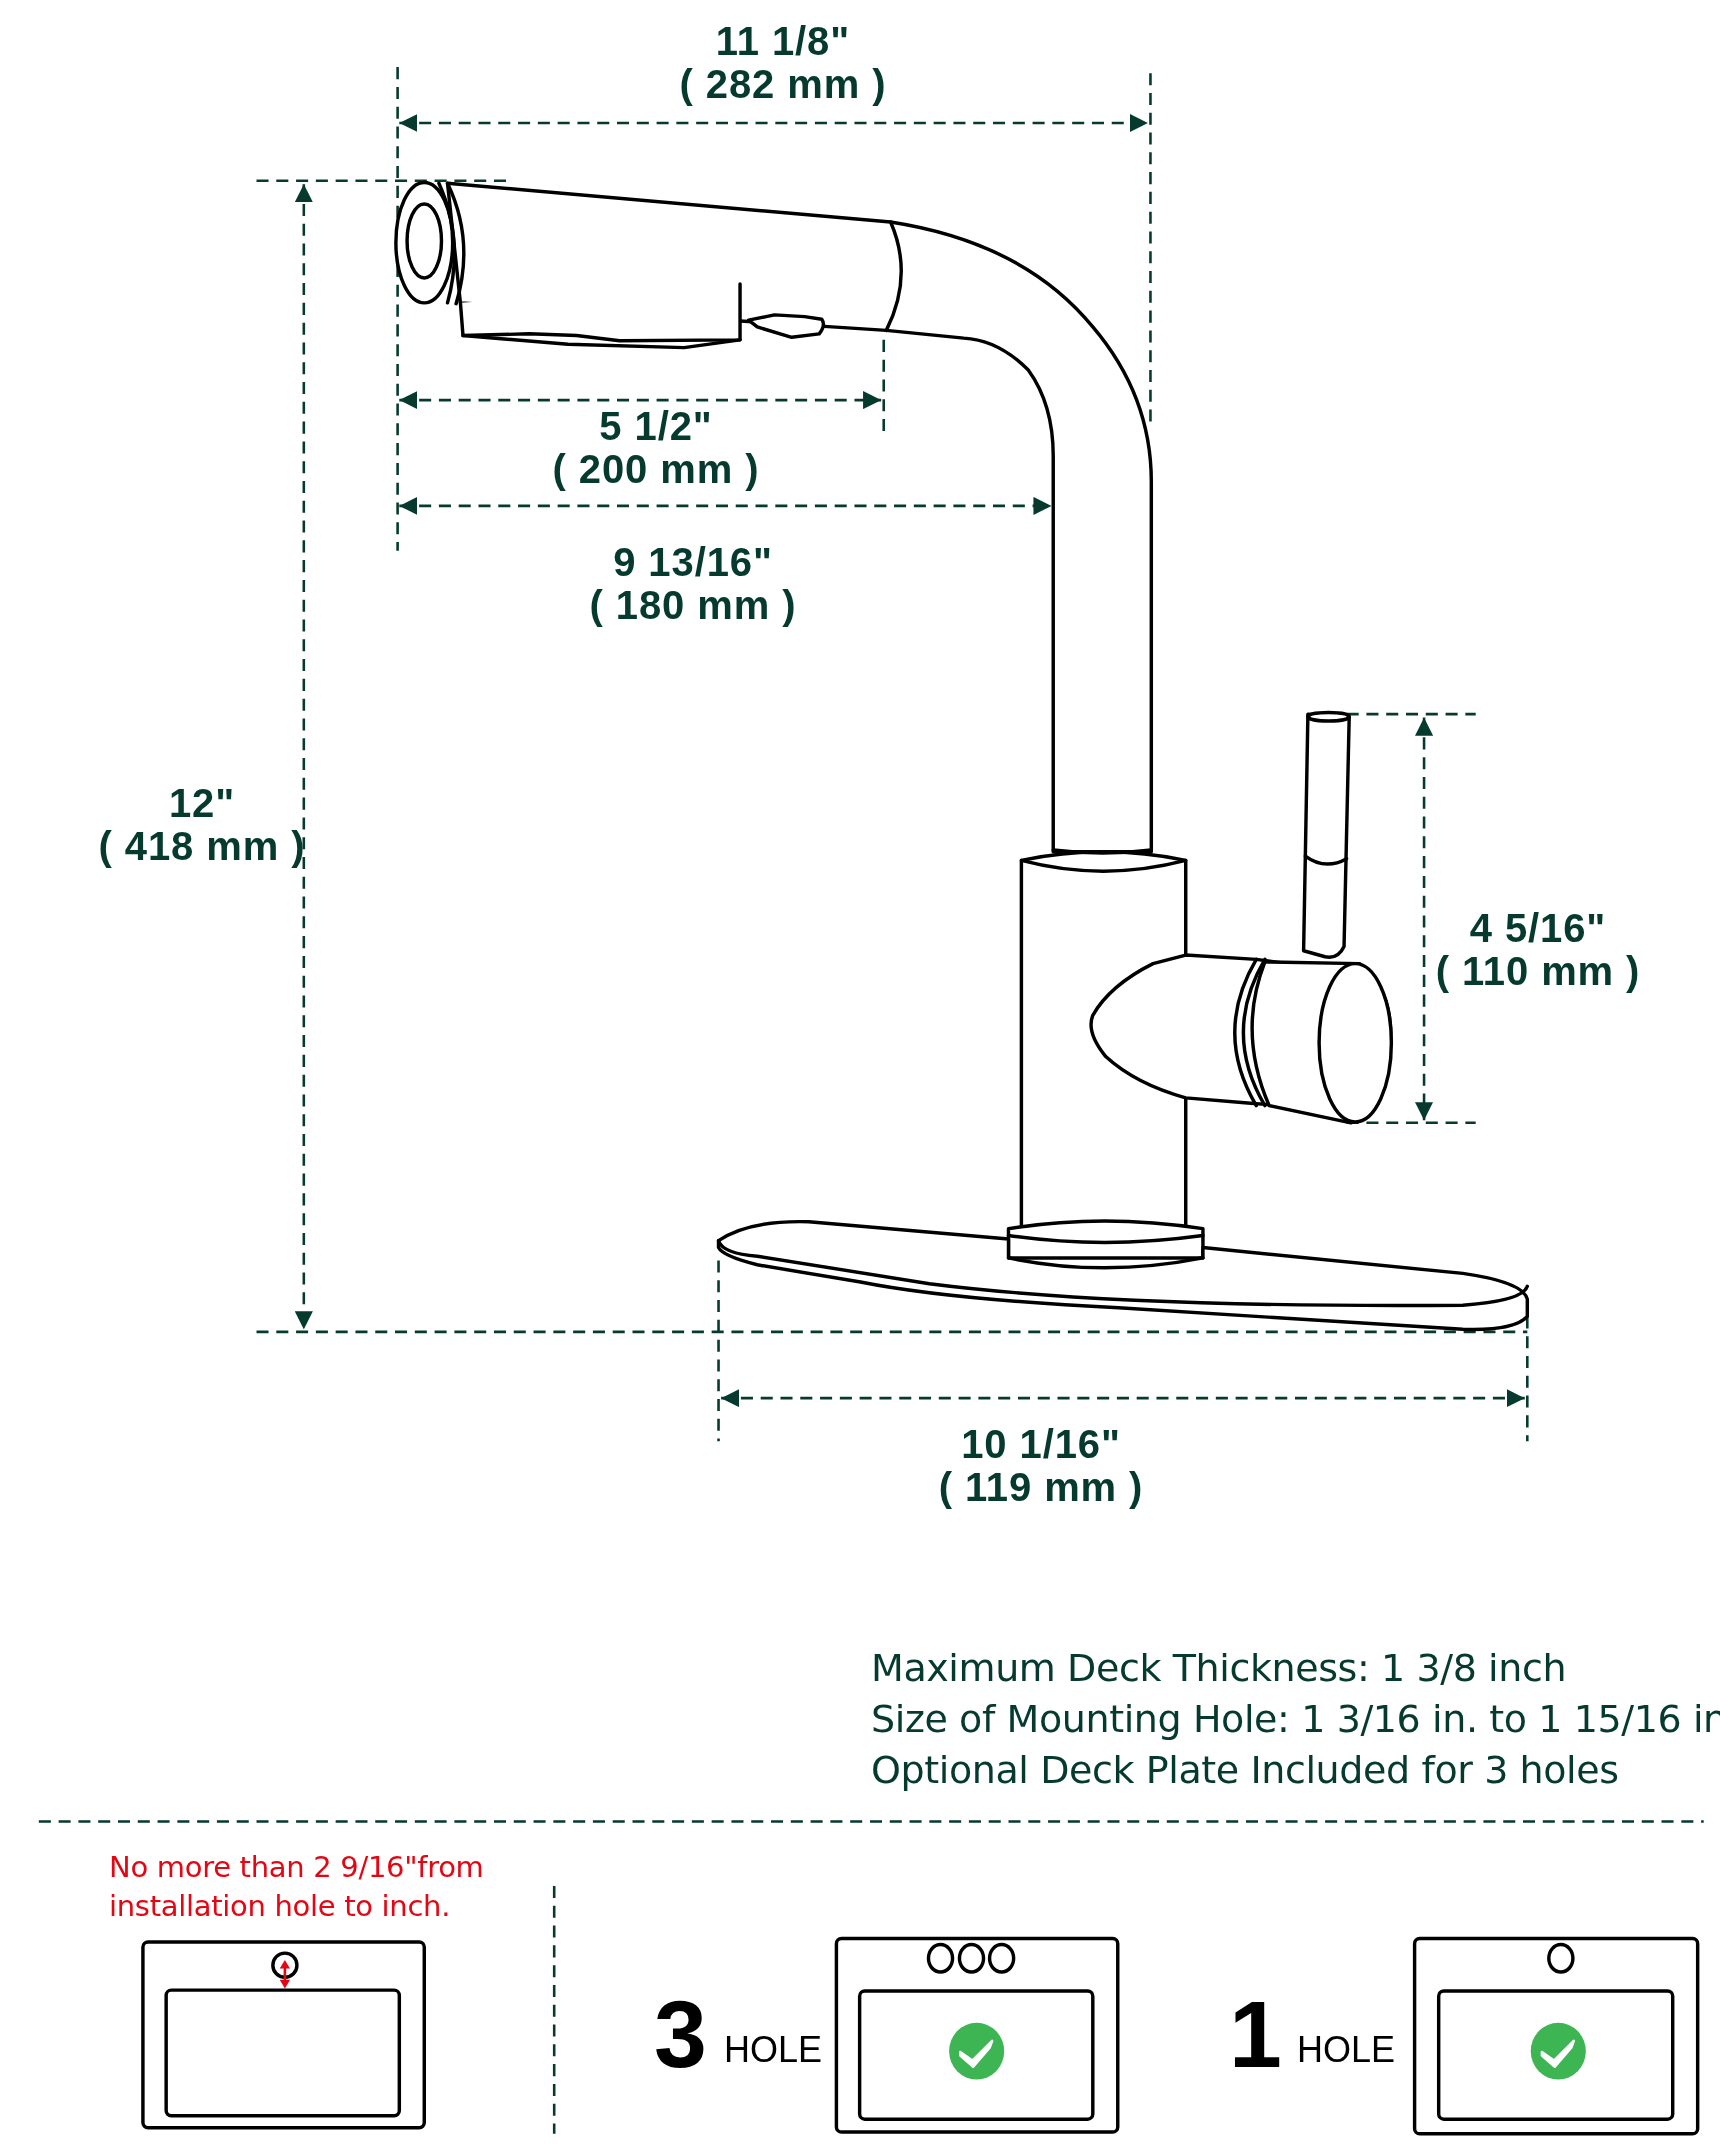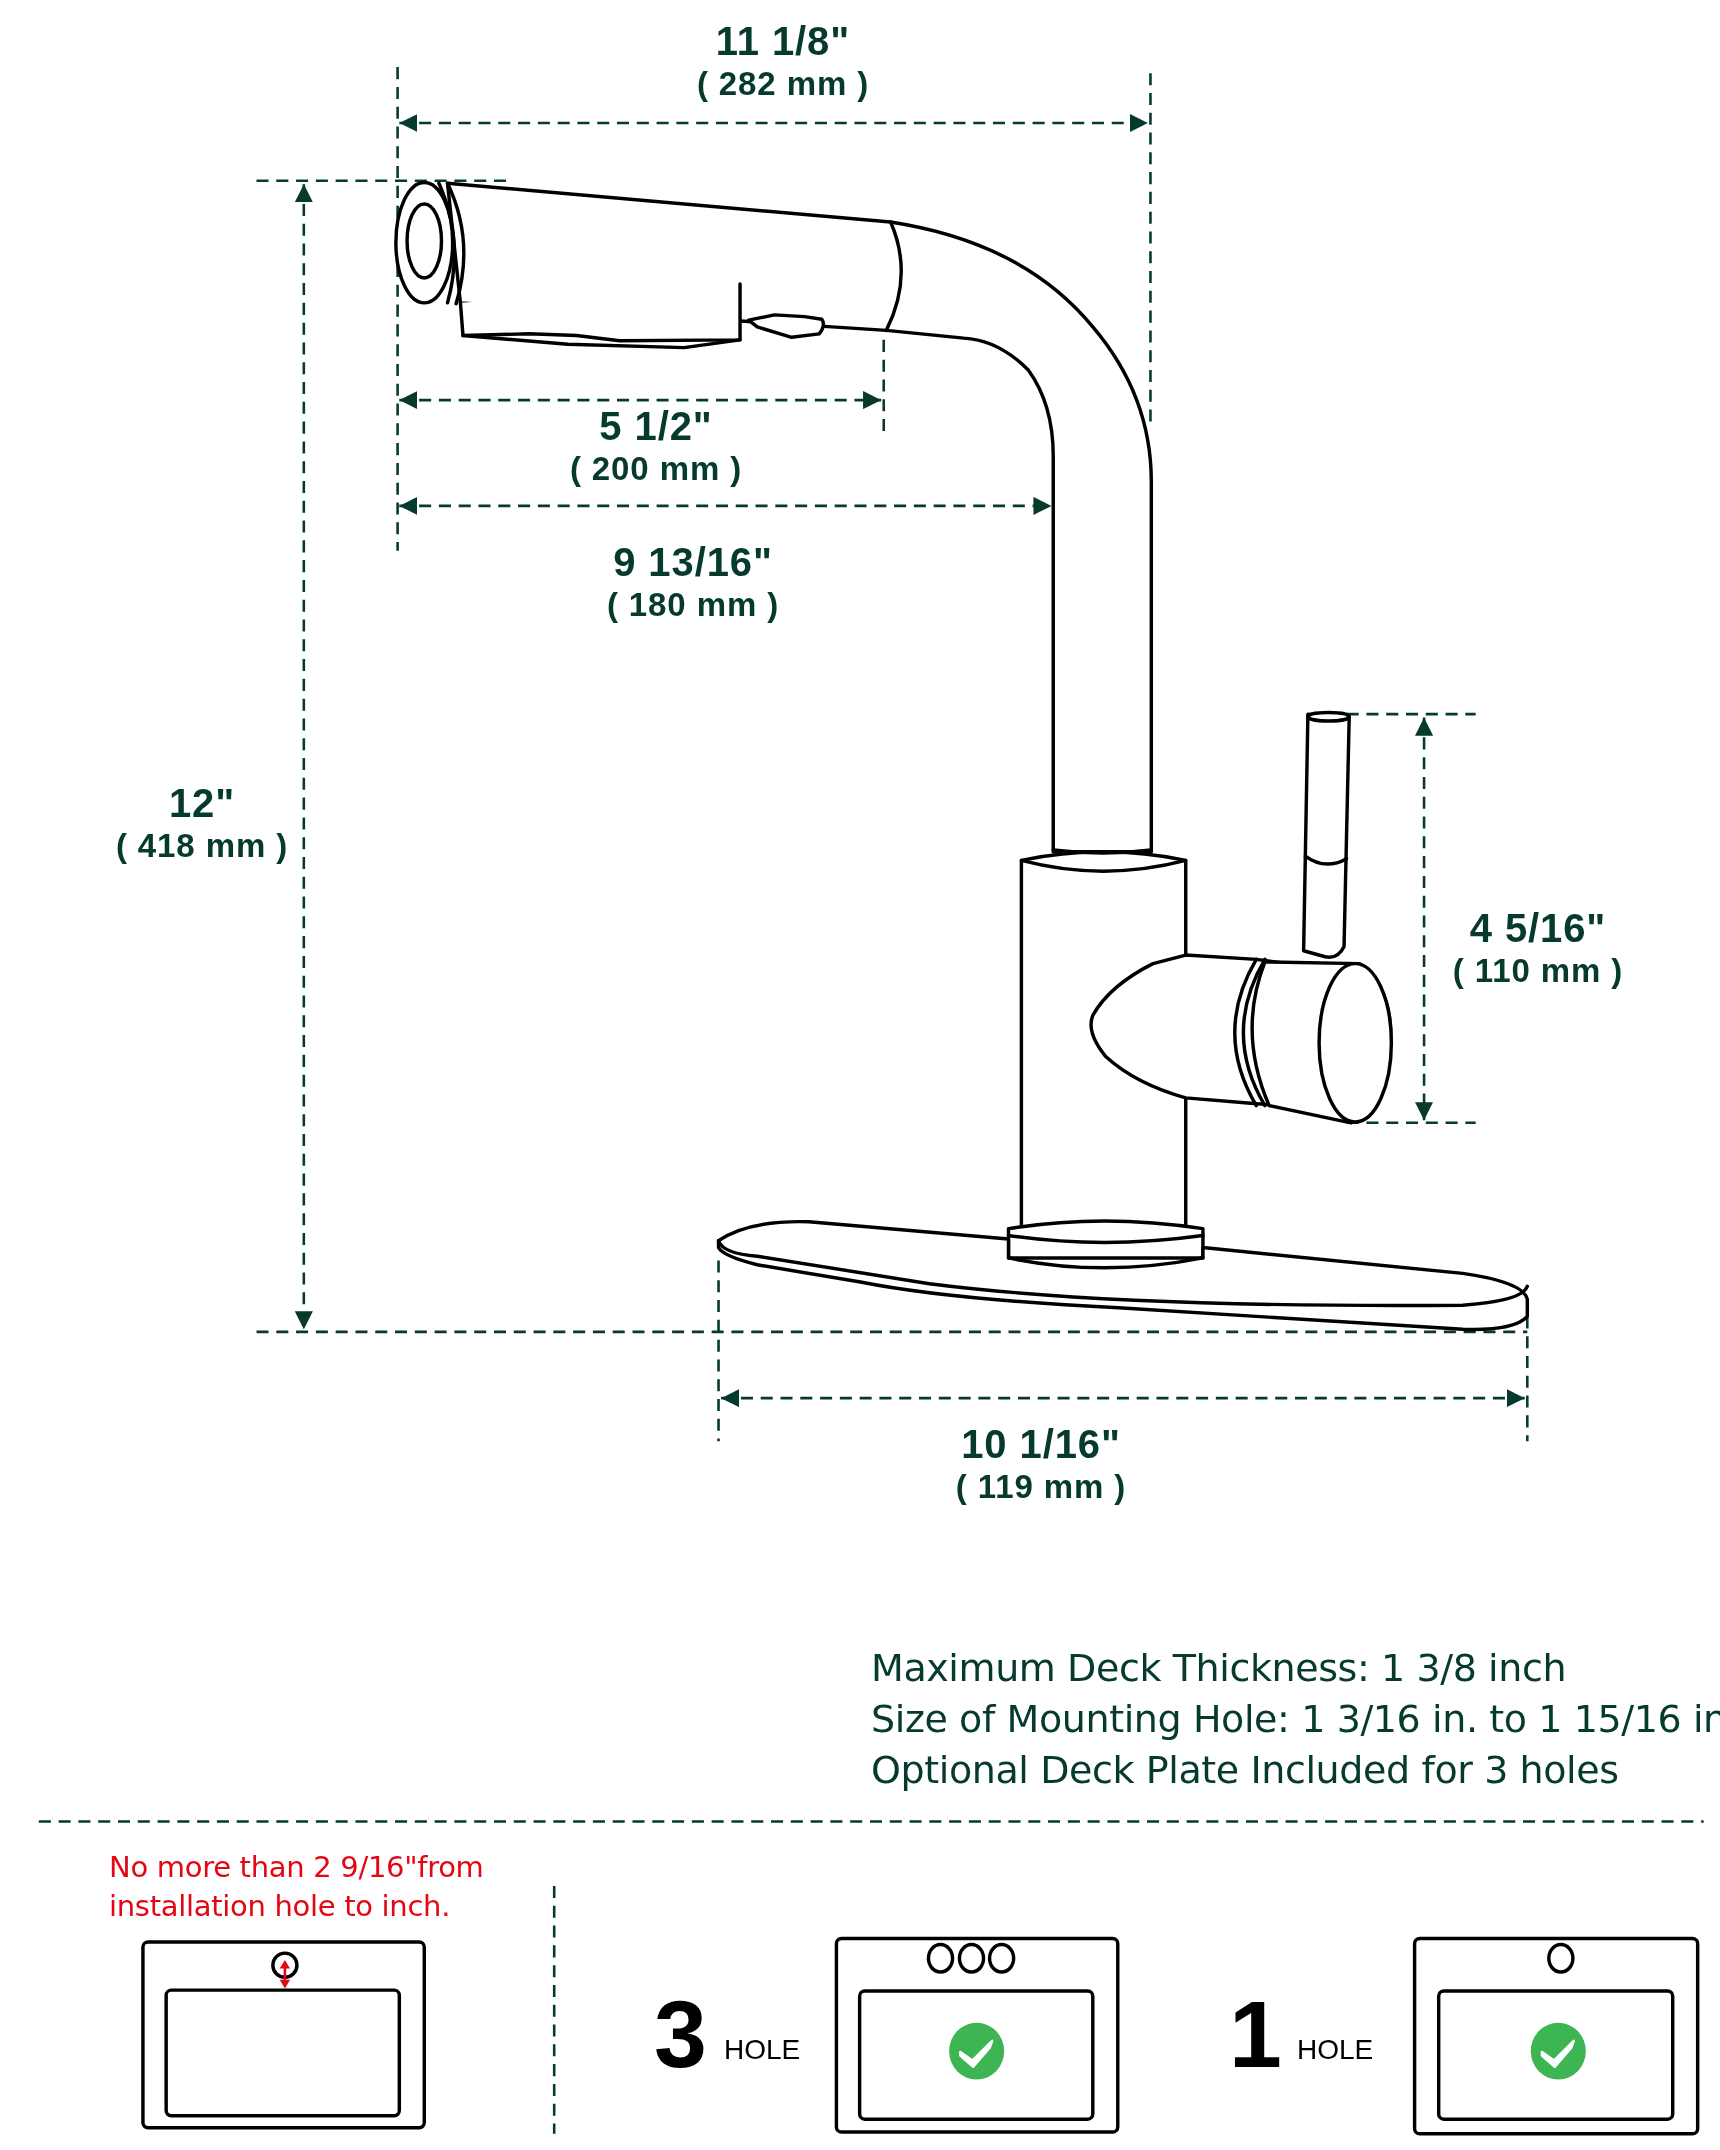--- a/index.html
+++ b/index.html
@@ -1,28 +1,28 @@
 <!DOCTYPE html>
 <html style="font-size:13.8px"><head>
 <meta charset="utf-8">
 <style>
   html, body { margin: 0; padding: 0; background: #ffffff; }
   #stage { position: relative; width: 1721px; height: 2151px; background: #ffffff; overflow: hidden; }
   svg.art { position: absolute; left: 0; top: 0; }
   .dim { position: absolute; text-align: center; color: #063A2E; font-family: "Liberation Sans", sans-serif; font-weight: bold; white-space: nowrap; transform: translateX(-50%); }
   .dim .in { display: block; font-size: 40px; line-height: 45px; letter-spacing: 0.9px; }
-  .dim .mm { display: block; font-size: 33px; line-height: 40px; letter-spacing: 0.9px; }
+  .dim .mm { display: block; font-size: 40px; line-height: 40px; letter-spacing: 0.9px; }
   #banner { position: absolute; left: 23px; top: 1639px; width: 718px; height: 126px; background: #063A2E; display: flex; align-items: center; justify-content: center; }
   #banner span { color: #ffffff; font-family: "Liberation Sans", sans-serif; font-weight: bold; font-size: 96px; letter-spacing: 0.9px; transform: scaleY(1.02); }
   #specs { position: absolute; left: 871px; top: 1643px; color: #063A2E; font-family: "DejaVu Sans", sans-serif; font-size: 38px; line-height: 51px; }
   #specs div { white-space: nowrap; letter-spacing: -0.4px; }
   #note { position: absolute; left: 109px; top: 1848px; color: #E30613; font-family: "DejaVu Sans", sans-serif; font-size: 29px; line-height: 39px; }
   #note div { white-space: nowrap; letter-spacing: -0.3px; }
   .holecount { position: absolute; font-family: "Liberation Sans", sans-serif; font-weight: bold; color: #000; font-size: 95px; line-height: 95px; }
-  .holeword { position: absolute; font-family: "Liberation Sans", sans-serif; color: #000; font-size: 28px; line-height: 36px; }
+  .holeword { position: absolute; font-family: "Liberation Sans", sans-serif; color: #000; font-size: 36px; line-height: 36px; }
 </style>
 </head>
 <body>
 
 <div id="stage">
 
   <svg class="art" width="1721" height="2151" viewBox="0 0 2000 2500">
     <defs>
       <marker id="arr" viewBox="0 0 10 10" refX="10" refY="5" markerWidth="7" markerHeight="7" orient="auto-start-reverse">
         <path d="M0,0 L10,5 L0,10 z" fill="#063A2E"></path>

